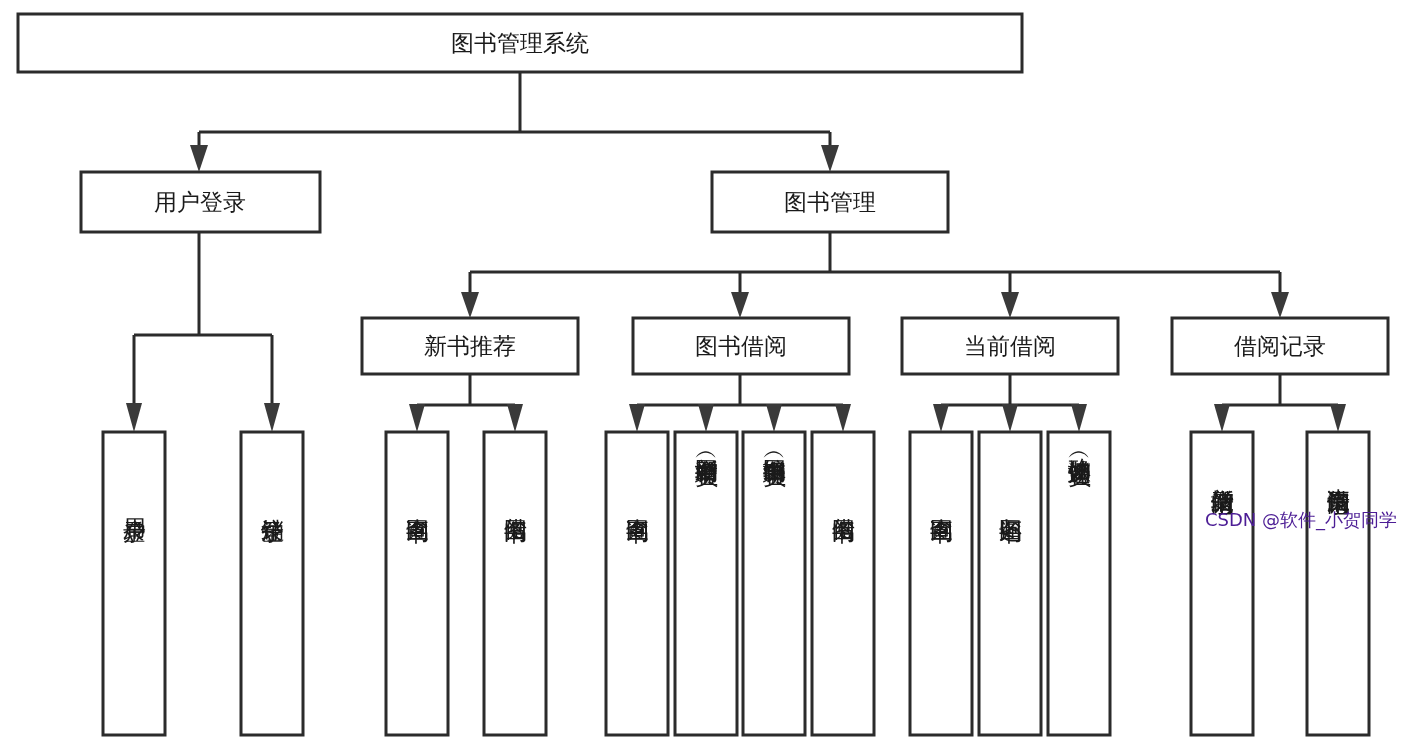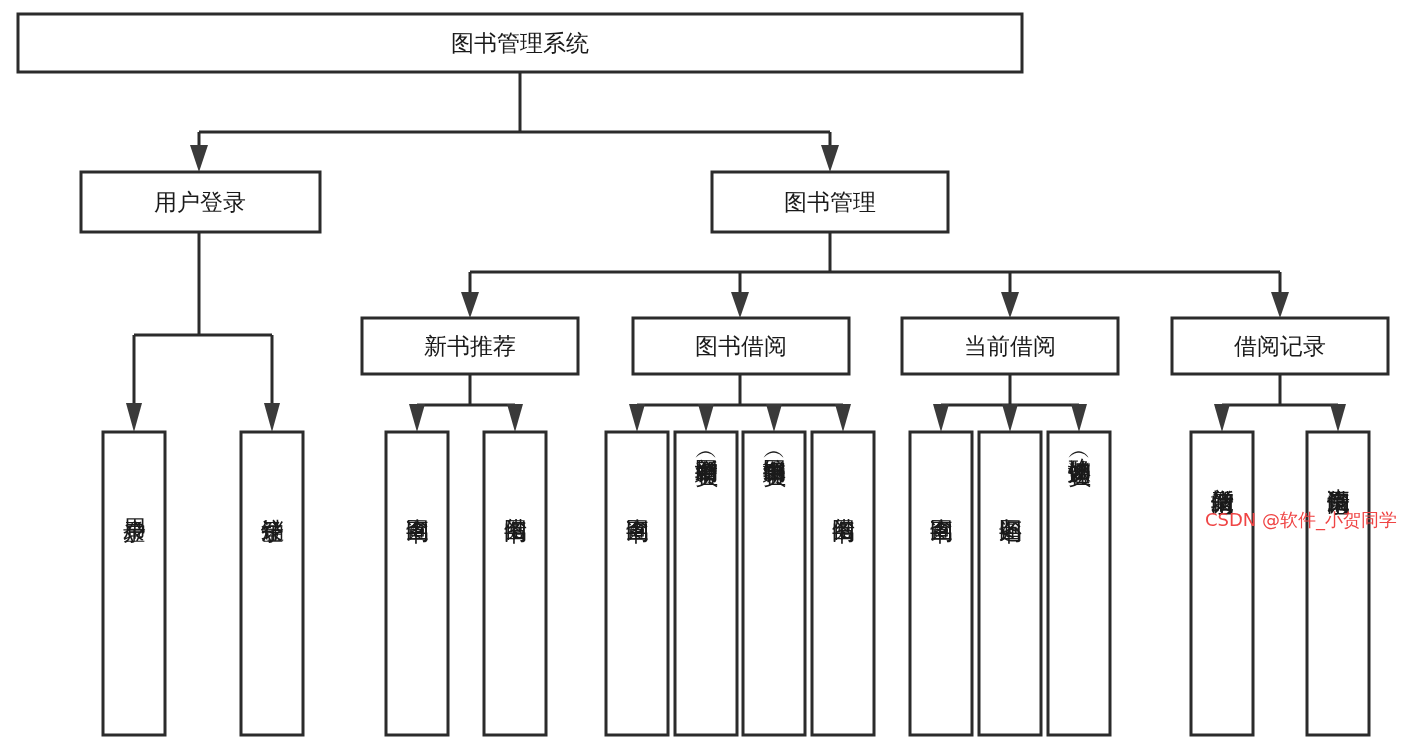--- a/index.html
+++ b/index.html
@@ -66,21 +66,21 @@
     letter-spacing: 1px;
     white-space: nowrap;
     text-align: left;
   }
   .watermark {
     position: absolute;
     right: 8px;
     bottom: 4px;
     font-family: "DejaVu Sans", "Liberation Sans", sans-serif;
     font-size: 18px;
-    color: #ef4444;
+    color: #4c1d95;
     white-space: nowrap;
     pointer-events: none;
   }
 </style>
 </head>
 <body>
 
 <div id="diagram-root">
 
   <svg class="tree-canvas" viewBox="0 0 1405 747" xmlns="http://www.w3.org/2000/svg">

